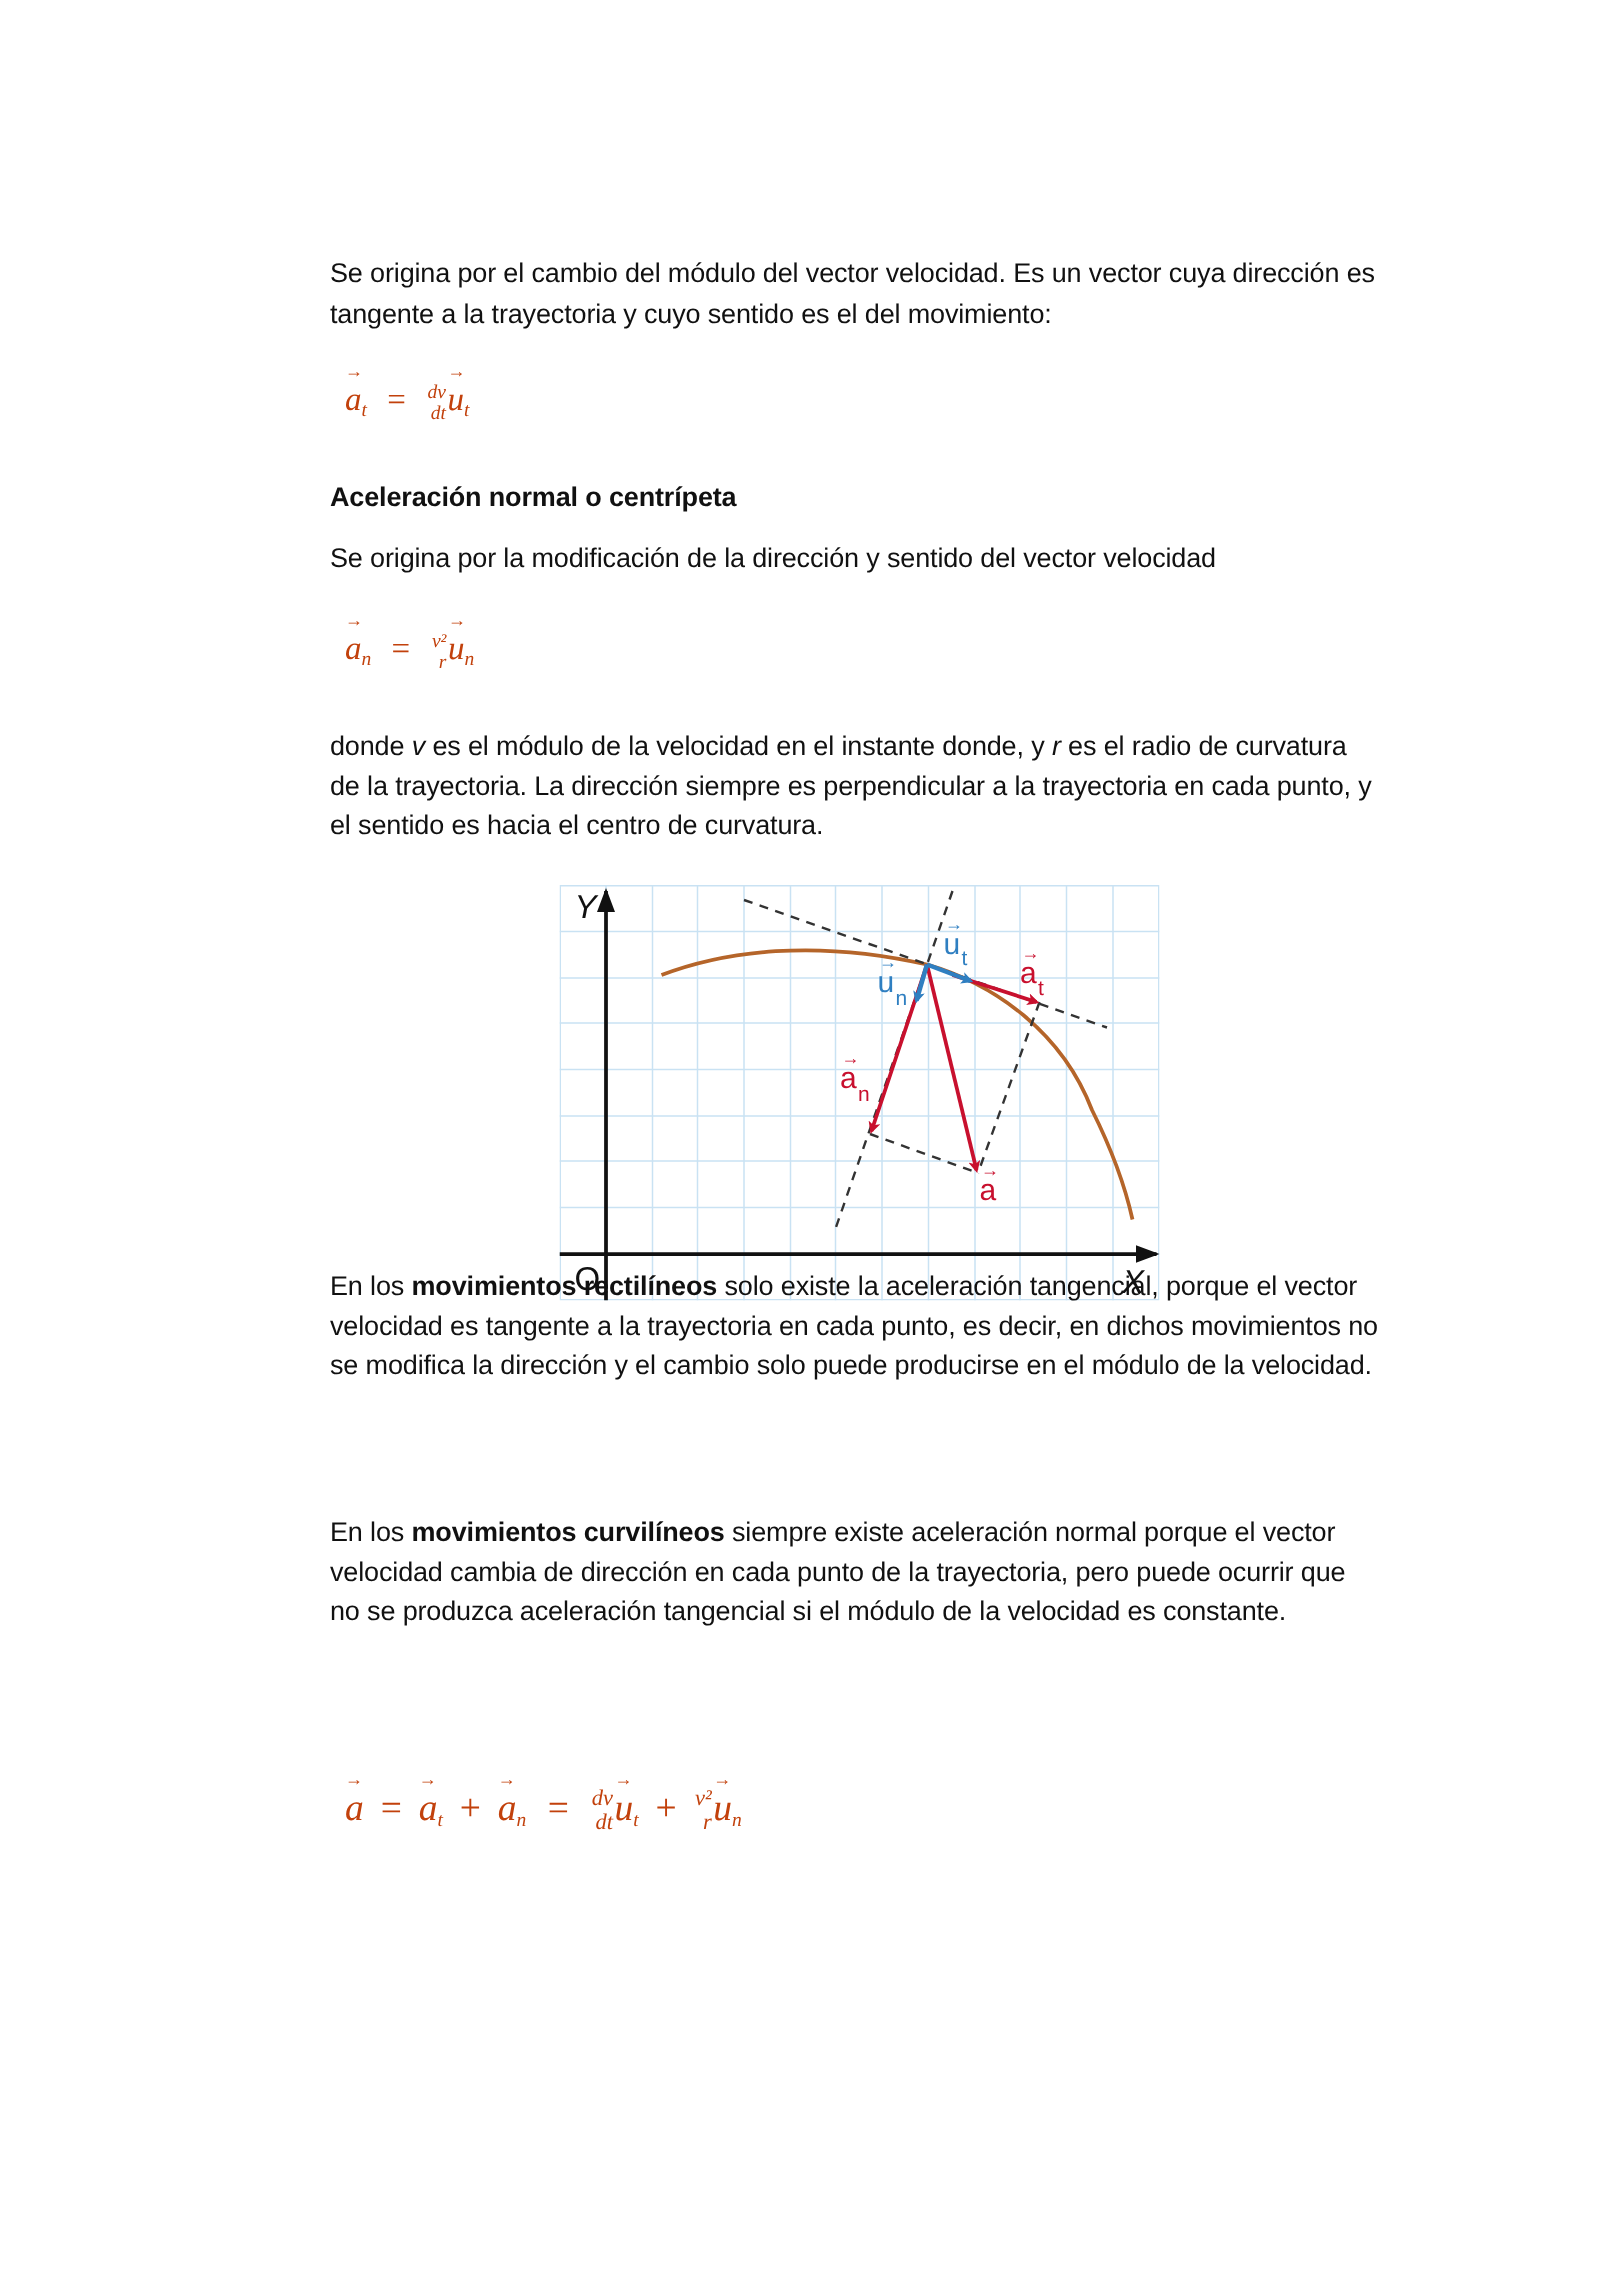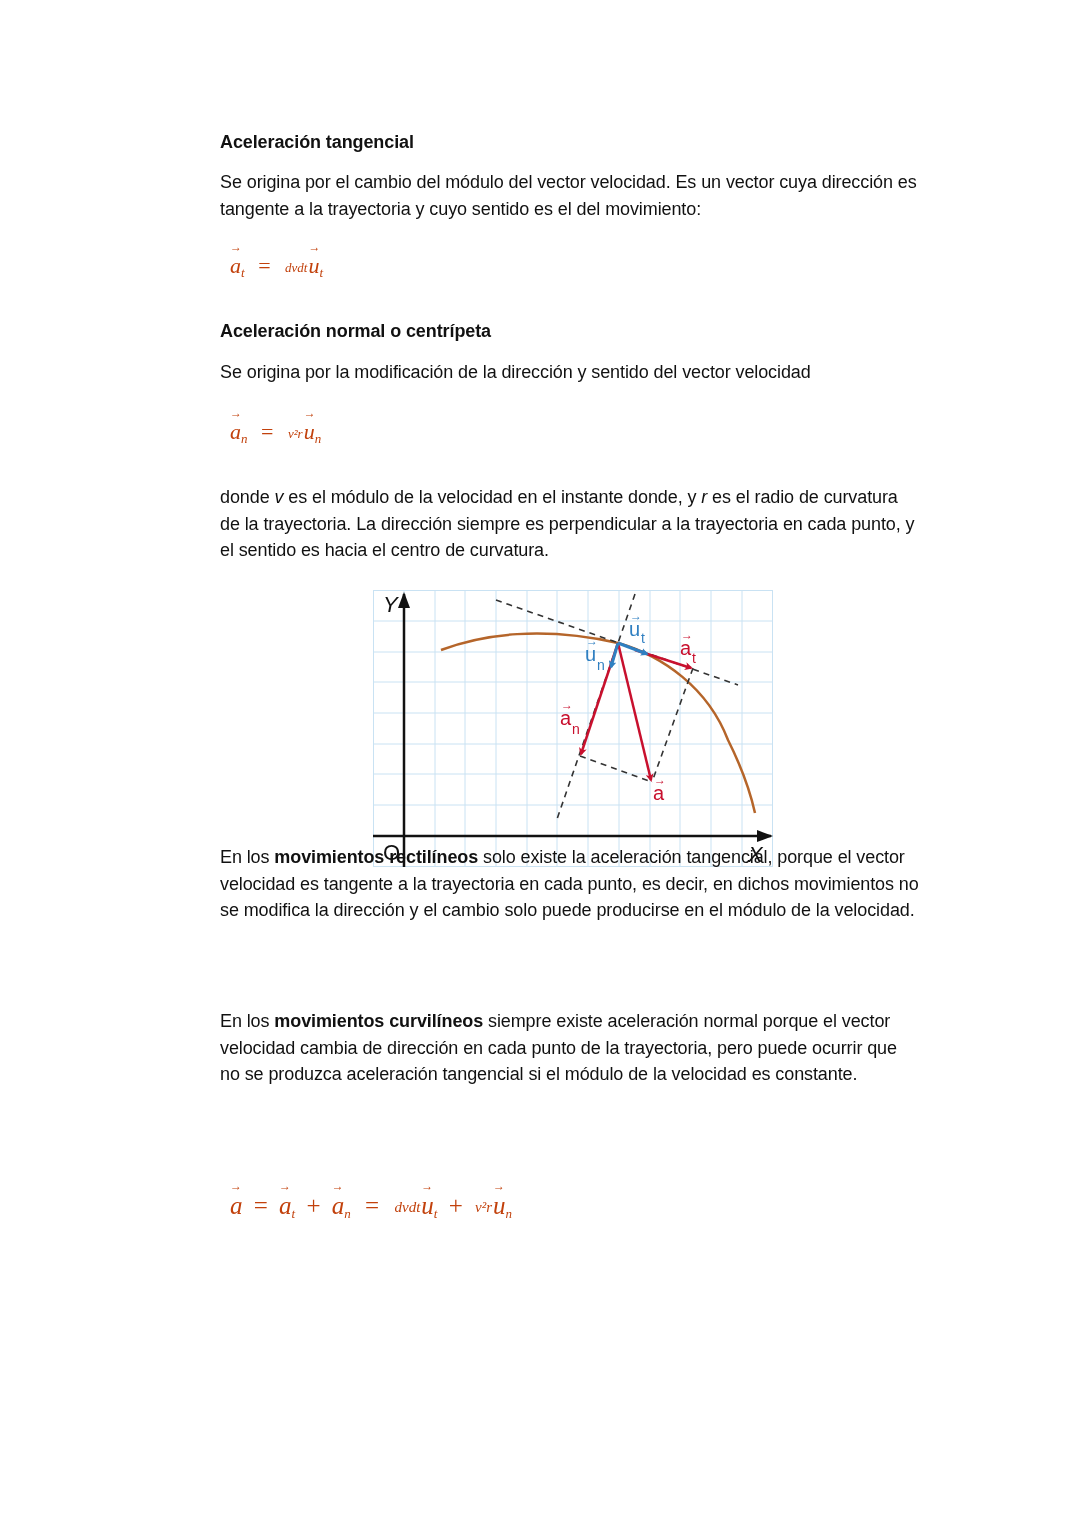--- a/index.html
+++ b/index.html
@@ -7,31 +7,30 @@
          font-family: "Liberation Sans", "DejaVu Sans", sans-serif; color: #111; }
   .page { position: absolute; left: 0; top: 0; width: 1080px; height: 1527px; }
   .blk { position: absolute; left: 220px; width: 700px; font-size: 18px; line-height: 26.5px; letter-spacing: -0.1px; }
   .heading { font-weight: bold; }
   .bold { font-weight: bold; }
   .formula { position: absolute; left: 230px; color: #c2410c;
              font-family: "Liberation Serif", "DejaVu Serif", serif; font-style: italic; font-size: 22px; }
   .formula .v { position: relative; display: inline-block; }
   .formula .v::before { content: "\2192"; position: absolute; top: -13px; left: 0; font-size: 12px; font-style: normal; }
   .formula sub { font-size: 13px; vertical-align: -4px; }
-  .frac { display: inline-flex; flex-direction: row; align-items: flex-start; vertical-align: middle; font-size: 13px; line-height: 13px; margin: 0 1px; }
+  .frac { display: inline-flex; flex-direction: column; align-items: flex-end; vertical-align: middle; font-size: 13px; line-height: 13px; margin: 0 1px; }
   .frac .num { border-bottom: 1px solid transparent; }
   .eq { font-style: normal; margin: 0 8px; }
   .diagram { position: absolute; left: 373px; top: 590px; }
 </style>
 </head>
 <body>
 
 <div class="page">
 
-  <div class="blk heading" style="top:129px;">Aceleración tangencial</div>
   <div class="blk" style="top:169px;">Se origina por el cambio del módulo del vector velocidad. Es un vector cuya dirección es tangente a la trayectoria y cuyo sentido es el del movimiento:</div>
 
   <div class="formula" style="top:253px;">
     <span class="v">a</span><sub>t</sub>
     <span class="eq">=</span>
     <span class="frac">
         <span class="num">dv</span>
         <span>dt</span>
       </span><span class="v">u</span><sub>t</sub>
   </div>

